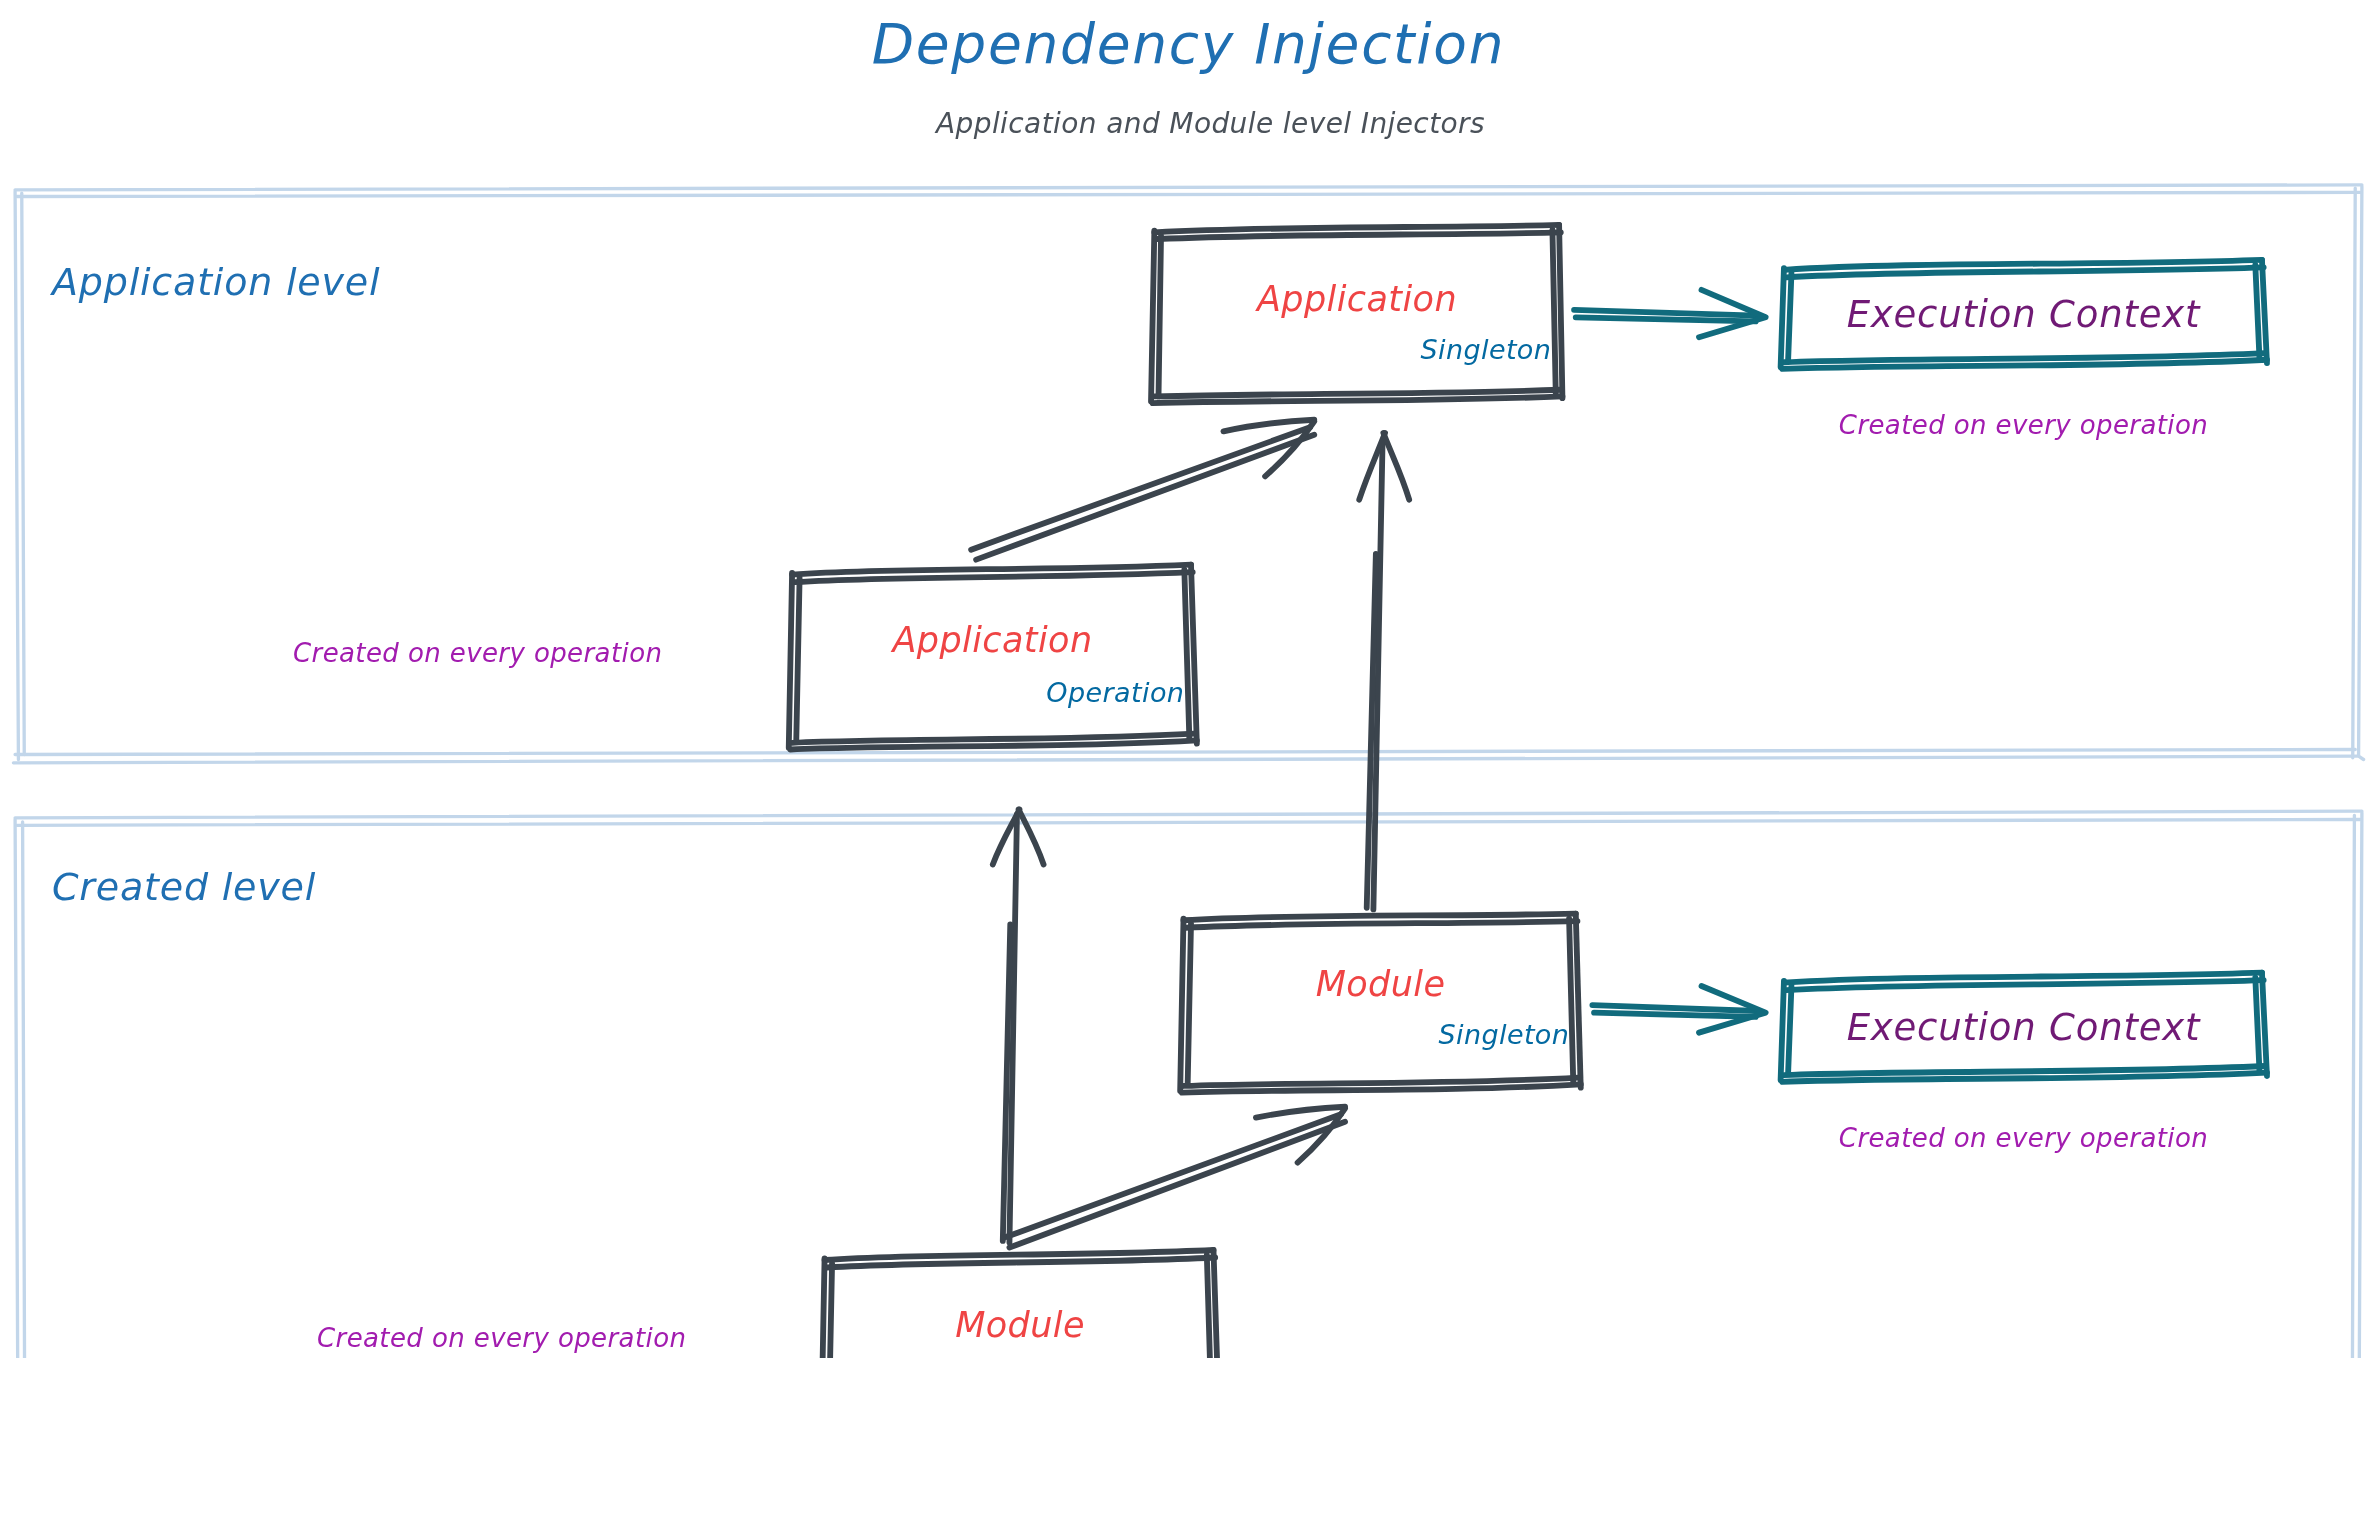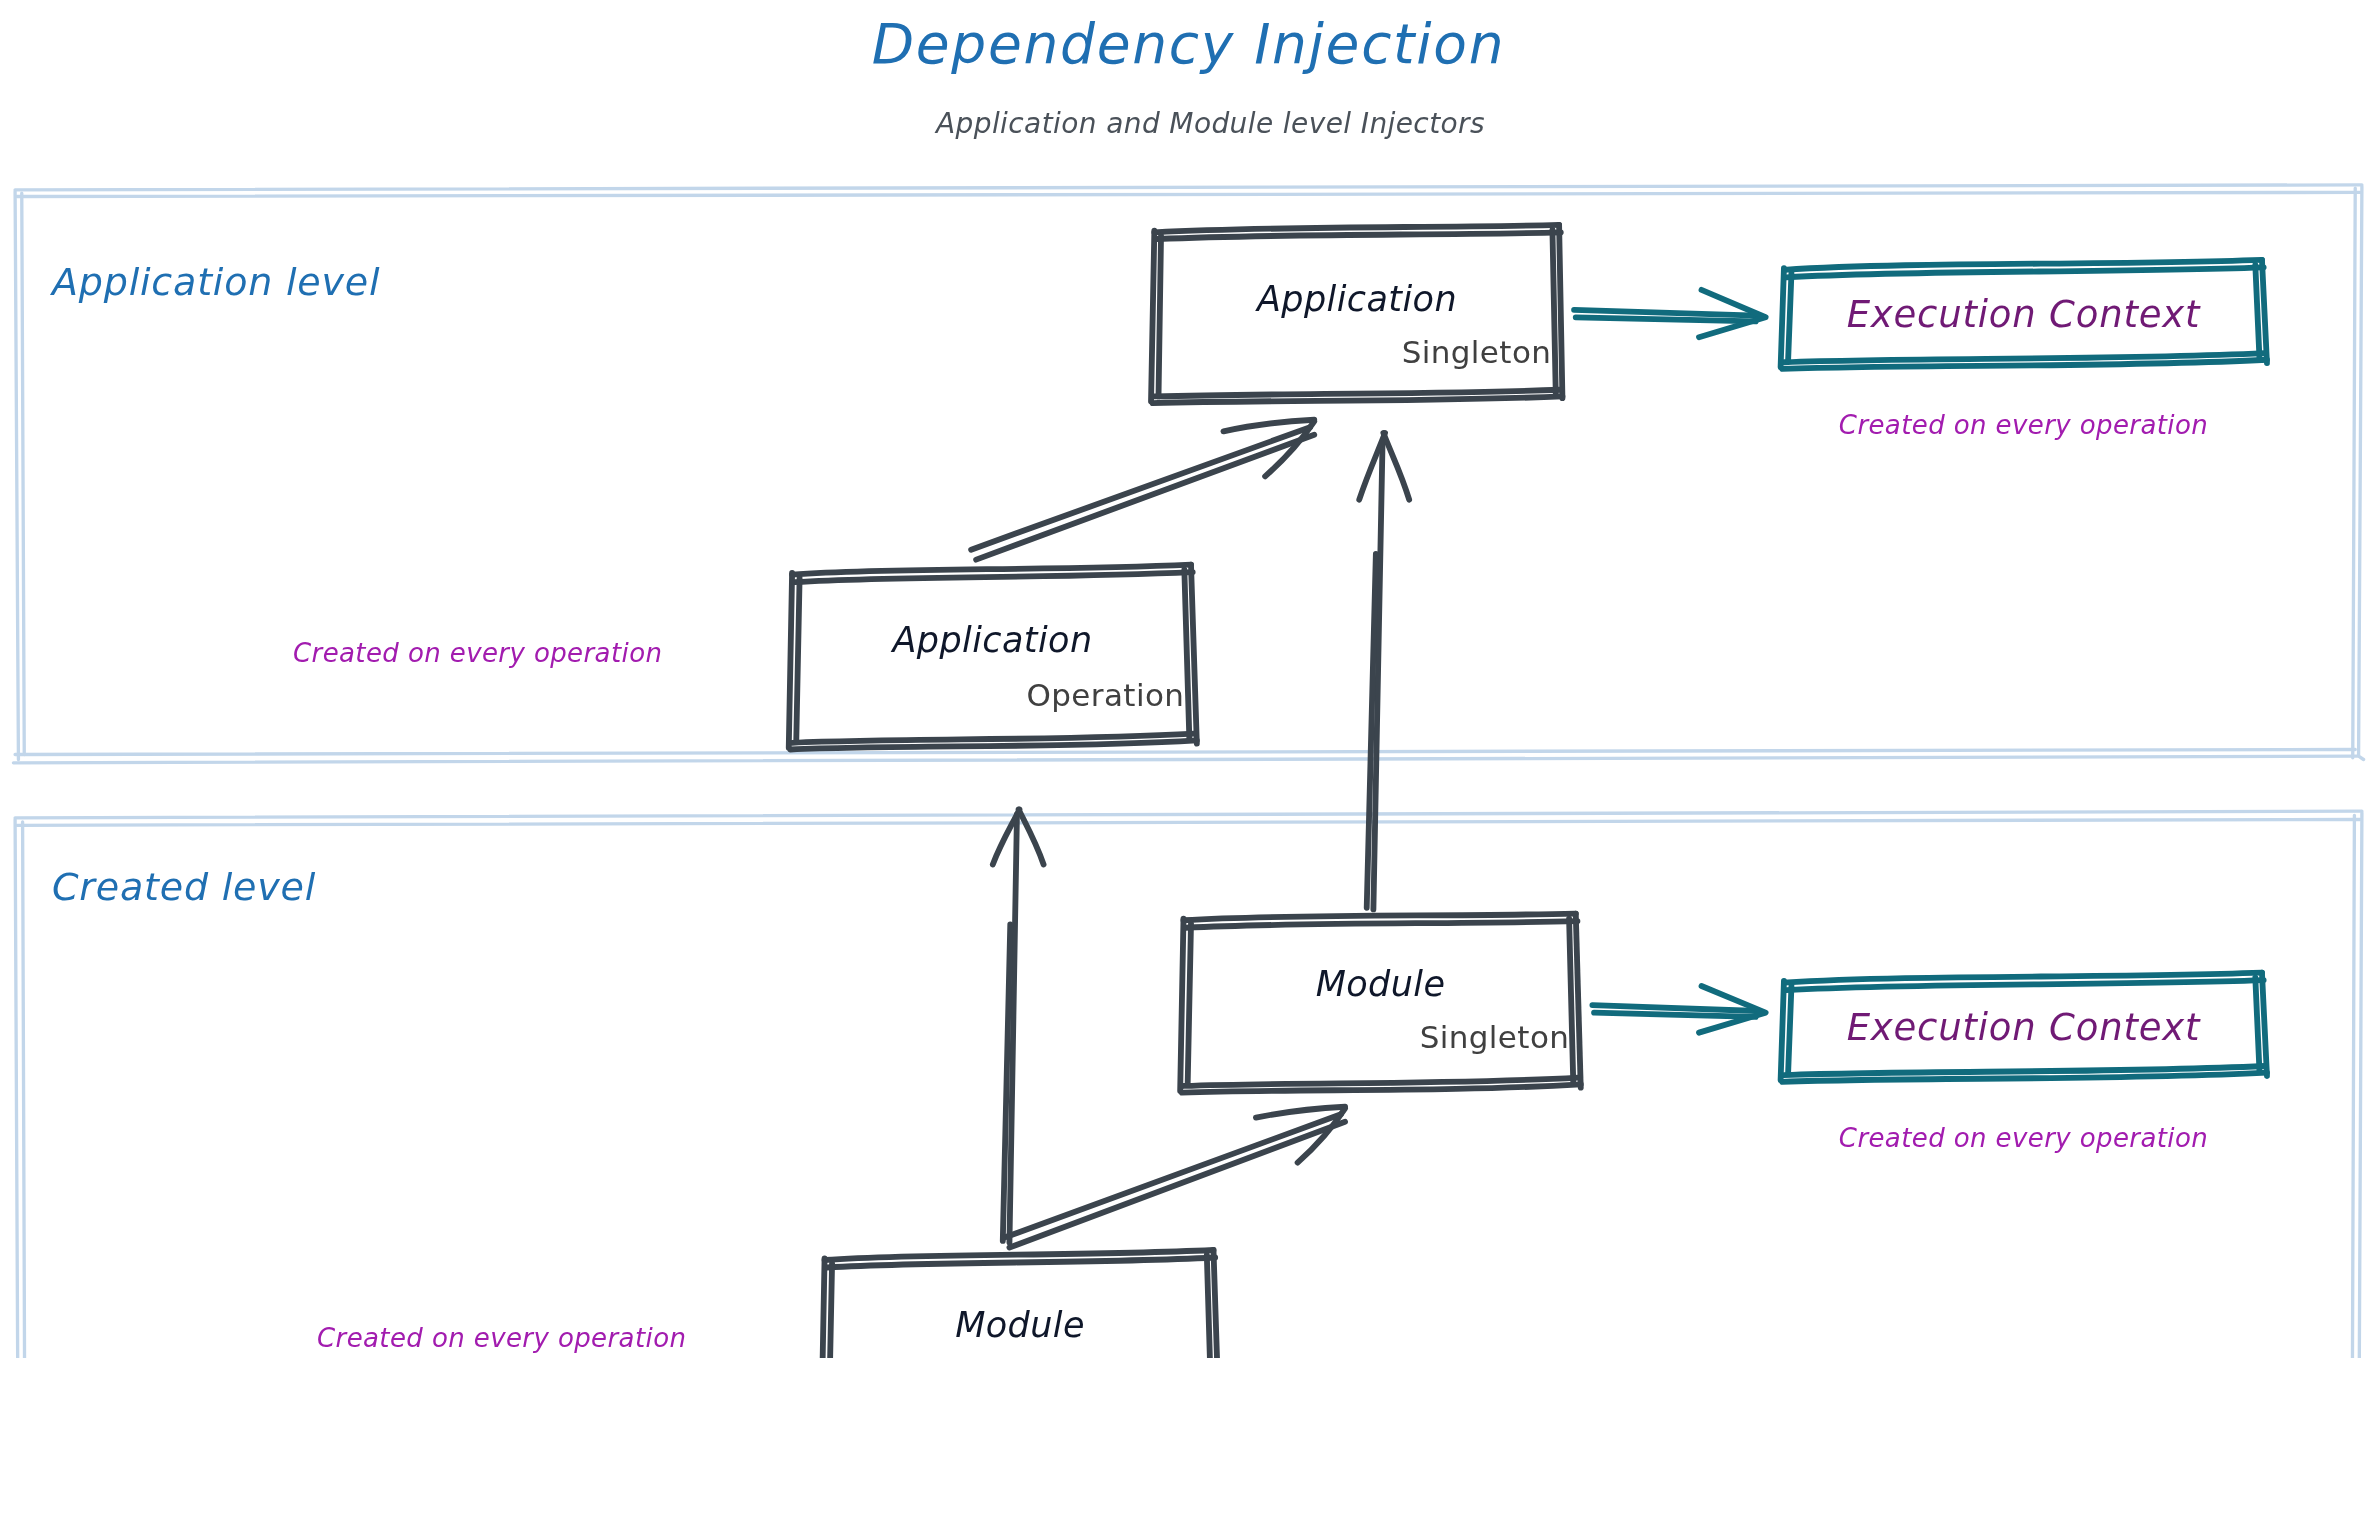--- a/index.html
+++ b/index.html
@@ -49,27 +49,28 @@
     font-size: 38px;
     font-style: italic;
     letter-spacing: 0.8px;
     color: #1f6fb2;
   }
   .node-title {
     font-family: "DejaVu Sans", sans-serif;
     font-size: 35px;
     font-style: italic;
     letter-spacing: 0.4px;
-    color: #0f172a;
+    color: #ef4444;
   }
   .node-scope {
     font-family: "DejaVu Sans", sans-serif;
-    font-size: 31px;
-    letter-spacing: 0.4px;
-    color: #404040;
+    font-size: 27px;
+    font-style: italic;
+    letter-spacing: 0.4px;
+    color: #0369a1;
   }
   .ctx-title {
     font-family: "DejaVu Sans", sans-serif;
     font-size: 37px;
     font-style: italic;
     letter-spacing: 0.8px;
     color: #701a75;
   }
   .caption {
     font-family: "DejaVu Sans", sans-serif;

